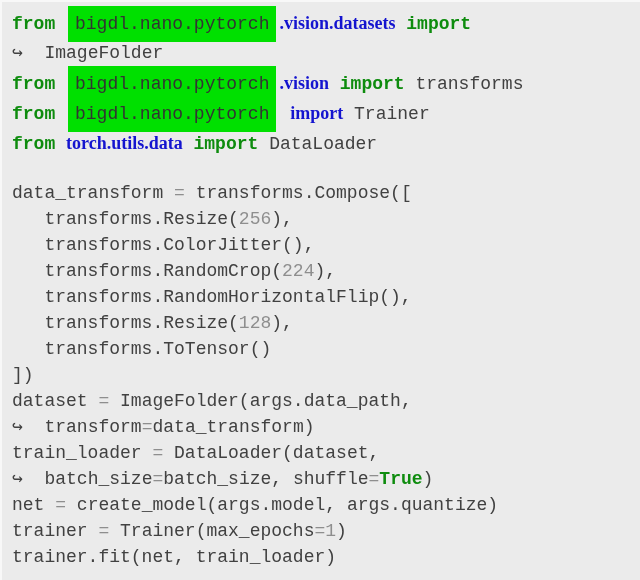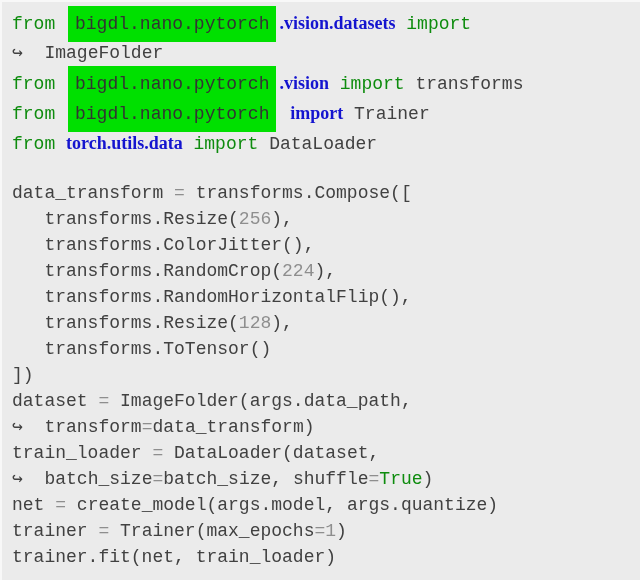--- a/index.html
+++ b/index.html
@@ -32,21 +32,21 @@
     font-size:18px;
   }
   .line{
     height:26px;line-height:26px;
     white-space:pre;
   }
   .line.tall{height:30px;line-height:30px;}
   .line.blank{height:22px;}
   .seg-plain{color:var(--code-text);}
   .seg-lit{color:var(--literal);}
-  .seg-kw{color:var(--keyword-green);font-weight:normal;}
+  .seg-kw{color:var(--keyword-green);font-weight:bold;}
   .seg-ns{color:var(--namespace-blue);font-weight:bold;font-family:Liberation Serif, serif;}
   .seg-hl{
     background:var(--highlight-background);
     color:var(--highlight-text);
     padding:8px 7px;
     margin:0 3px 0 2px;
   }
   .seg-arrow{color:var(--code-text);}
 </style>
 </head>

